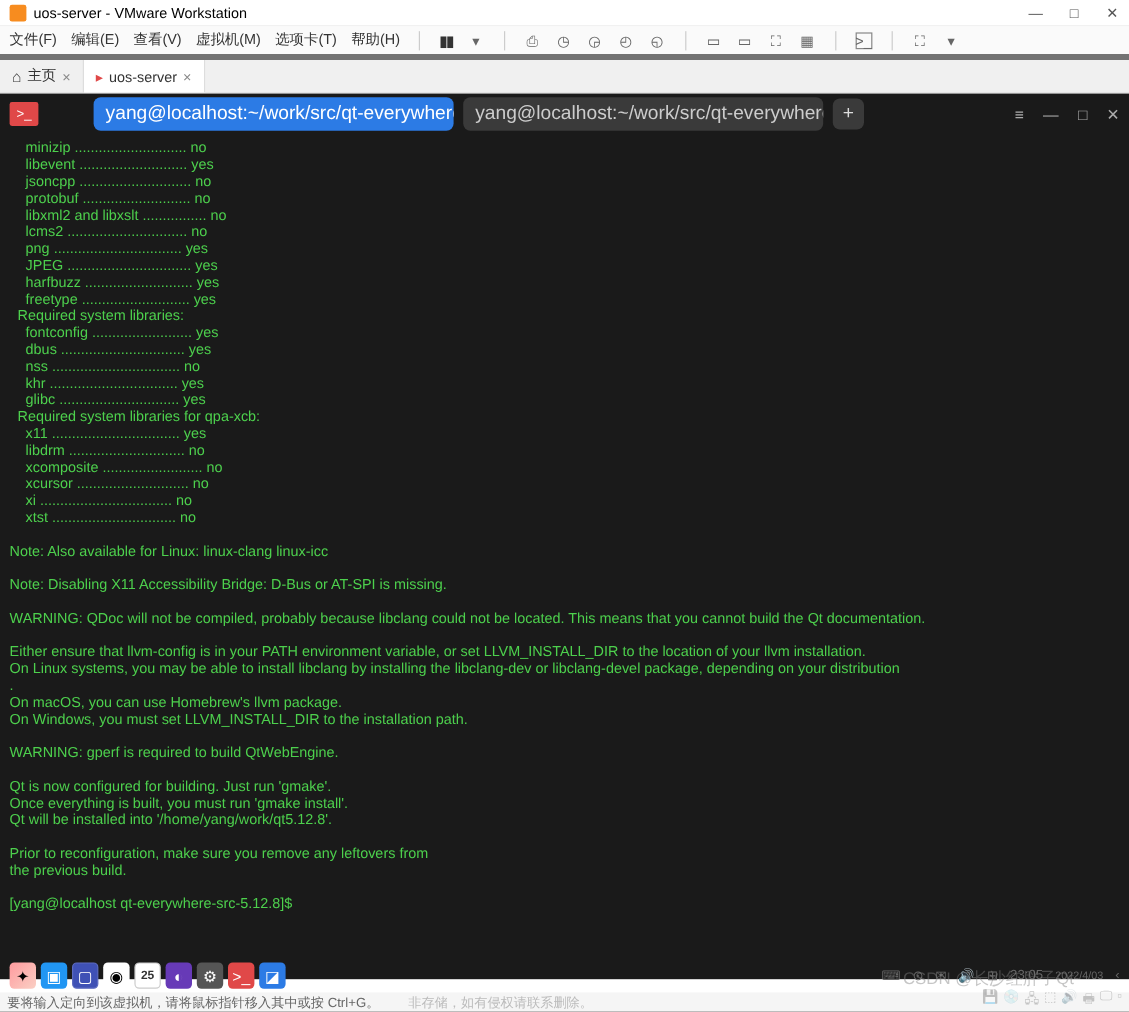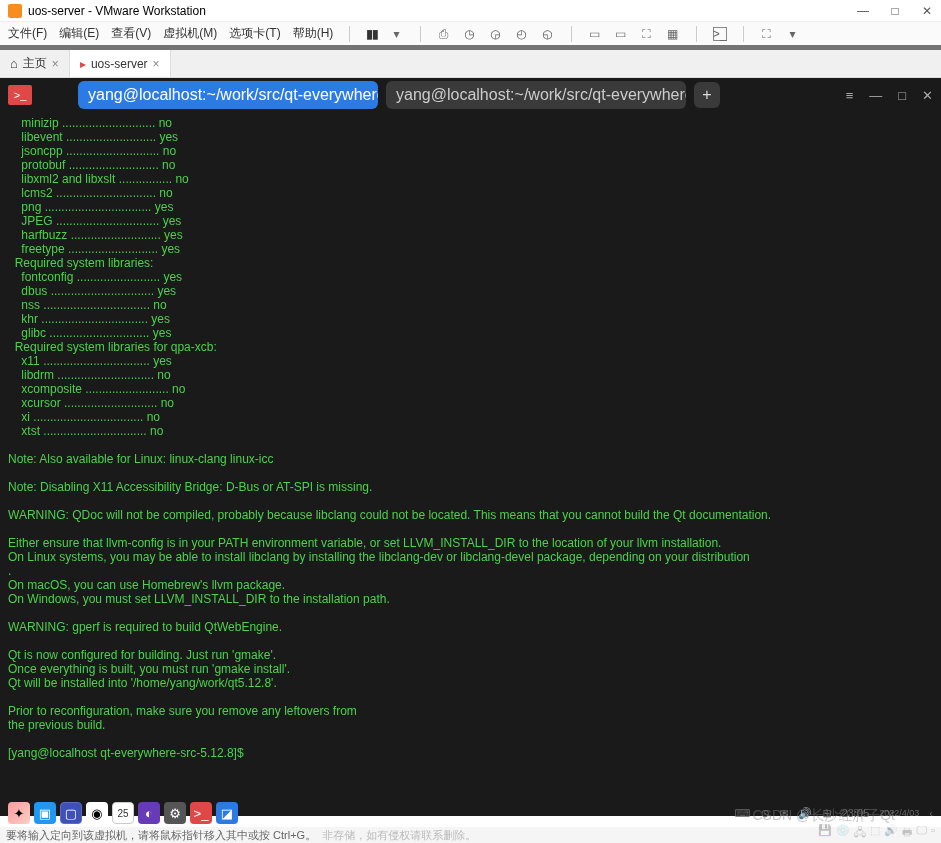--- a/index.html
+++ b/index.html
@@ -42,32 +42,32 @@
     
     .term-content { flex: 1; padding: 4px 8px; font-family: Liberation Sans, sans-serif; font-size: 12px; line-height: 14px; color: #4dd04d; overflow: hidden; white-space: pre; }
     
     
     .taskbar { position: absolute; bottom: 16px; left: 0; right: 0; height: 28px; display: flex; align-items: center; padding: 0 8px; gap: 4px; }
     .tb-icon { width: 22px; height: 22px; border-radius: 4px; display: flex; align-items: center; justify-content: center; font-size: 13px; cursor: pointer; }
     .tb-icon.launcher { background: linear-gradient(135deg,#ff9a9e,#fad0c4); }
     .tb-icon.fm { background: #2196f3; color:#fff; }
     .tb-icon.store { background: #3f51b5; color:#fff; border:1px solid #5c6bc0; }
     .tb-icon.browser { background: #fff; }
-    .tb-icon.cal { background: #fff; color:#333; font-size:10px; font-weight:normal; border:1px solid #ccc; }
+    .tb-icon.cal { background: #fff; color:#333; font-size:10px; font-weight:bold; border:1px solid #ccc; }
     .tb-icon.monitor { background: #673ab7; color:#fff; }
     .tb-icon.gear { background: #555; color:#fff; }
     .tb-icon.term { background: #e04848; color:#fff; }
     .tb-icon.app9 { background: #2c7be5; color:#fff; }
     .tb-spacer { flex: 1; }
     .tb-right { display: flex; align-items: center; gap: 10px; color: #666; font-size: 11px; }
     .watermark { position: absolute; right: 46px; bottom: 18px; color: rgba(128,128,128,0.45); font-size: 14px; font-weight: 400; pointer-events: none; }
     
     
     .statusbar { position: absolute; bottom: 0; left: 0; right: 0; height: 16px; background: #f5f5f5; font-size: 11px; color: #666; display: flex; align-items: flex-end; padding: 0 6px; }
-    .statusbar span.grey { color: #bbb; margin-left: 6px; }
+    .statusbar span.grey { color: #bbb; margin-left: 24px; }
     .status-icons { margin-left: auto; display: flex; gap: 4px; opacity: 0.35; }
   </style>
 </head>
 <body>
 
 <div class="titlebar">
   <div class="titlebar-icon"></div>
   <div class="titlebar-text">uos-server - VMware Workstation</div>
   <div class="win-controls">
     <span class="win-btn">—</span>

